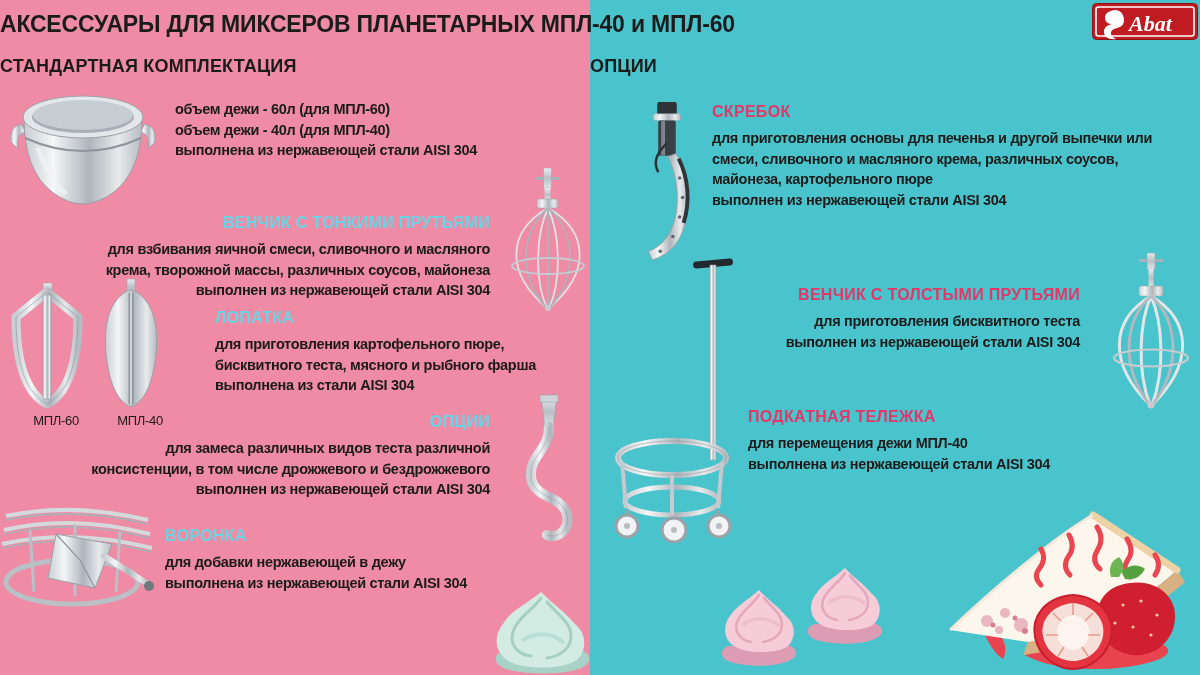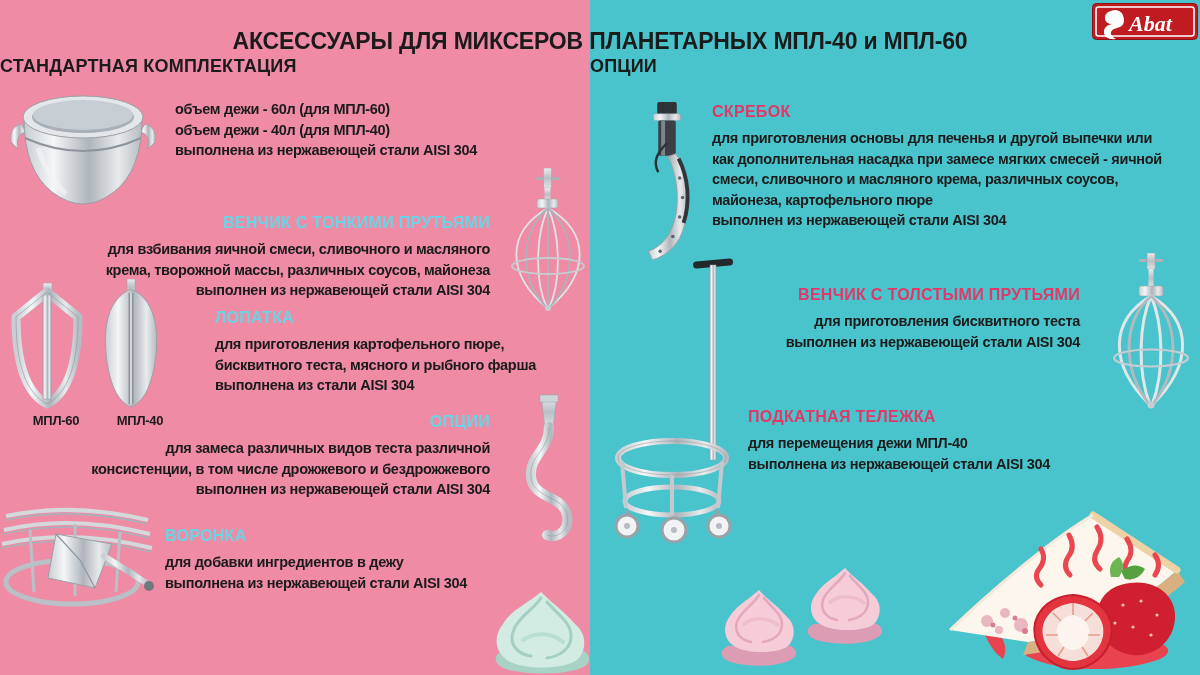--- a/index.html
+++ b/index.html
@@ -1,32 +1,32 @@
 <!DOCTYPE html>
 <html style="--left-bg: #ef8ba5; --right-bg: #4ac4cc; --left-accent: #68d4e4; --right-accent: #e23767; --text: #1b1b1b; --logo-red: #bf1b21;"><head>
 <meta charset="utf-8">
 <style>
   *{margin:0;padding:0;box-sizing:border-box}
   html,body{width:1200px;height:675px;overflow:hidden}
   body{font-family:"Liberation Sans","DejaVu Sans",sans-serif;background:#fff}
   .poster{position:relative;width:1200px;height:675px;background:var(--left-bg,#ef8ba5);overflow:hidden}
   .half-right{position:absolute;left:590px;top:0;width:610px;height:675px;background:var(--right-bg,#4ac4cc)}
-  .page-title{position:absolute;top:28px;left:0;width:1200px;text-align:center;font-size:23px;font-weight:800;color:var(--text,#1b1b1b);letter-spacing:-.2px}
+  .page-title{position:absolute;top:11px;left:0;width:1200px;font-size:23px;font-weight:800;color:var(--text,#1b1b1b);letter-spacing:-.2px}
   .col-header{position:absolute;top:56px;font-size:18px;font-weight:800;color:var(--text,#1b1b1b);text-align:left;letter-spacing:.2px}
   .col-header.left{left:0;width:590px}
   .col-header.right{left:590px;width:610px}
   .sec{position:absolute}
   .sec h3{font-size:16px;font-weight:800;margin:0 0 7px 0;letter-spacing:.3px}
   .sec.cyan h3{color:var(--left-accent,#68d4e4)}
   .sec.pink h3{color:var(--right-accent,#e23767)}
   .sec p{font-size:14.5px;font-weight:700;line-height:20.5px;color:var(--text,#1b1b1b);white-space:nowrap;letter-spacing:-.3px}
   .align-right{text-align:right}
   .img{position:absolute}
   .img svg{display:block;width:100%;height:100%}
-  .plabel{position:absolute;font-size:13px;font-weight:700;color:var(--text,#1b1b1b);width:64px;text-align:center;letter-spacing:-.3px}
+  .plabel{position:absolute;font-size:13px;font-weight:400;color:var(--text,#1b1b1b);width:64px;text-align:center;letter-spacing:-.3px}
   .logo{position:absolute;top:3px;right:2px;width:106px;height:37px}
 </style>
 </head>
 <body>
 
 <div class="poster">
 
   <svg width="0" height="0" style="position:absolute" aria-hidden="true">
     <defs>
       <linearGradient id="met" x1="0" y1="0" x2="1" y2="0">
@@ -82,31 +82,30 @@
 
   <section class="sec cyan align-right" style="right:710px;top:413px">
     <h3>ОПЦИИ</h3>
     <p>для замеса различных видов теста различной</p>
     <p>консистенции, в том числе дрожжевого и бездрожжевого</p>
     <p>выполнен из нержавеющей стали AISI 304</p>
   </section>
 
   <section class="sec cyan" style="left:165px;top:527px">
     <h3>ВОРОНКА</h3>
-    <p>для добавки ингредиентов в дежу</p>
+    <p>для добавки нержавеющей в дежу</p>
     <p>выполнена из нержавеющей стали AISI 304</p>
   </section>
 
   <span class="plabel" style="left:24px;top:413px">МПЛ-60</span>
   <span class="plabel" style="left:108px;top:413px">МПЛ-40</span>
 
   <section class="sec pink" style="left:712px;top:103px">
     <h3>СКРЕБОК</h3>
     <p>для приготовления основы для печенья и другой выпечки или</p>
-    <p>как дополнительная насадка при замесе мягких смесей - яичной</p>
     <p>смеси, сливочного и масляного крема, различных соусов,</p>
     <p>майонеза, картофельного пюре</p>
     <p>выполнен из нержавеющей стали AISI 304</p>
   </section>
 
   <section class="sec pink align-right" style="right:120px;top:286px">
     <h3>ВЕНЧИК С ТОЛСТЫМИ ПРУТЬЯМИ</h3>
     <p>для приготовления бисквитного теста</p>
     <p>выполнен из нержавеющей стали AISI 304</p>
   </section>

